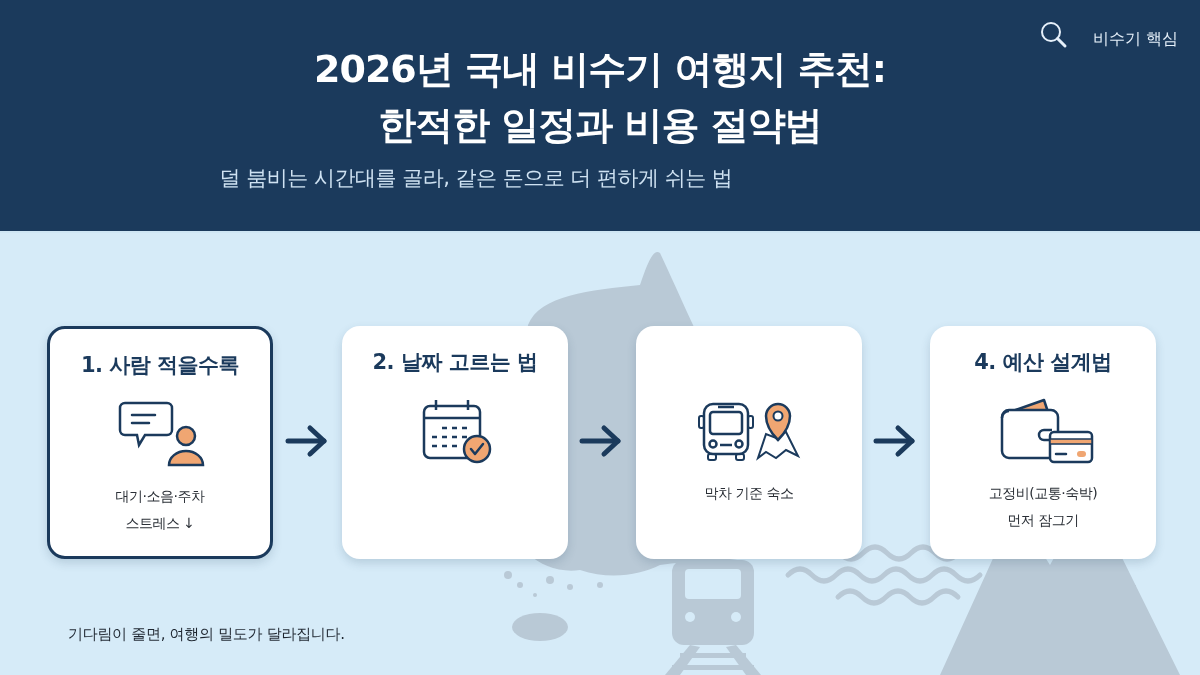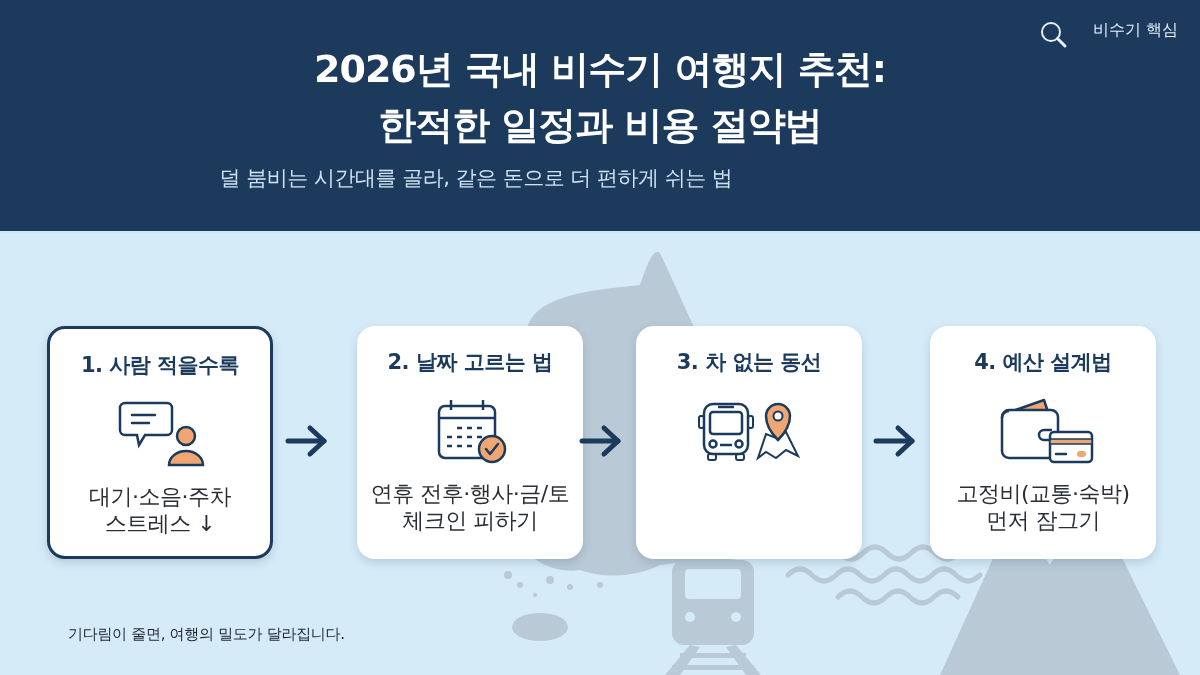--- a/index.html
+++ b/index.html
@@ -19,21 +19,21 @@
       color: #ffffff; font-weight: bold; font-size: 38px; letter-spacing: -1px;
       line-height: 50px;
     }
     .title.l1 { top: 44px; }
     .title.l2 { top: 100px; }
     .subtitle {
       position: absolute; top: 164px; left: 0; width: 952px; text-align: center;
       color: #cfe2f2; font-size: 21px; letter-spacing: -0.5px;
     }
     .badge {
-      position: absolute; top: 20px; right: 22px; display: flex; align-items: flex-start; gap: 24px;
+      position: absolute; top: 20px; right: 22px; display: flex; align-items: flex-end; gap: 24px;
       color: #e6f0fa; font-size: 16px;
     }
     .badge svg { width: 30px; height: 30px; }
 
     .bg-layer { position: absolute; left: 0; top: 235px; width: 1200px; height: 440px; overflow: hidden; }
     .bg-layer svg { position: absolute; left: 0; top: 0; }
 
     .card {
       position: absolute; top: 326px; width: 226px; height: 233px;
       background: #ffffff; border-radius: 18px;
@@ -42,21 +42,21 @@
       padding-left: 16px;
     }
     .card.active { border: 3px solid #1b3a5c; }
     .card-title {
       position: absolute; top: 22px; left: 0; width: 100%;
       font-weight: bold; font-size: 21px; color: #1b3a5c; letter-spacing: -0.5px;
     }
     .card-icon { position: absolute; top: 70px; left: 50%; transform: translateX(-50%); width: 110px; height: 70px; }
     .card-desc {
       position: absolute; top: 154px; left: 0; width: 100%;
-      font-size: 22px; line-height: 27px; color: #2a2f36; letter-spacing: -0.5px;
+      font-size: 14px; line-height: 27px; color: #2a2f36; letter-spacing: -0.5px;
     }
     .arrow { position: absolute; top: 424px; width: 46px; height: 34px; }
 
     .footer-note {
       position: absolute; left: 52px; top: 625px;
       font-size: 15px; color: #1e2630; letter-spacing: -0.3px; margin-left: 16px;
     }
   </style>
 </head>
 <body>
@@ -131,64 +131,60 @@
     <div>대기·소음·주차</div>
     <div>스트레스 ↓</div>
   </div>
 </div>
 
 <svg class="arrow" style="left:284px;" viewBox="0 0 46 34">
   <line x1="4" y1="17" x2="40" y2="17" stroke="#1b3a5c" stroke-width="5" stroke-linecap="round"></line>
   <polyline points="26,4 40,17 26,30" fill="none" stroke="#1b3a5c" stroke-width="5" stroke-linecap="round" stroke-linejoin="round"></polyline>
 </svg>
 
-<div class="card" style="left:342px;margin-left:15px;">
+<div class="card" style="left:342px;">
   <div class="card-title">2. 날짜 고르는 법</div>
   <svg class="card-icon" viewBox="0 0 110 70">
     <rect x="24" y="10" width="56" height="52" rx="6" fill="#fff" stroke="#1b3a5c" stroke-width="2.5"></rect>
     <line x1="24" y1="22" x2="80" y2="22" stroke="#1b3a5c" stroke-width="2.5"></line>
     <line x1="36" y1="4" x2="36" y2="14" stroke="#1b3a5c" stroke-width="2.5"></line>
     <line x1="68" y1="4" x2="68" y2="14" stroke="#1b3a5c" stroke-width="2.5"></line>
     <g stroke="#1b3a5c" stroke-width="2.5" stroke-dasharray="5 5">
       <line x1="42" y1="32" x2="72" y2="32"></line>
       <line x1="32" y1="41" x2="72" y2="41"></line>
       <line x1="32" y1="50" x2="60" y2="50"></line>
     </g>
     <circle cx="77" cy="53" r="13" fill="#f0a672" stroke="#1b3a5c" stroke-width="2.5"></circle>
     <polyline points="71,53 75,58 83,48" fill="none" stroke="#1b3a5c" stroke-width="2.5" stroke-linecap="round" stroke-linejoin="round"></polyline>
   </svg>
-  <div class="card-desc">
-    <div>연휴 전후·행사·금/토</div>
-    <div>체크인 피하기</div>
-  </div>
 </div>
 
 <svg class="arrow" style="left:578px;" viewBox="0 0 46 34">
   <line x1="4" y1="17" x2="40" y2="17" stroke="#1b3a5c" stroke-width="5" stroke-linecap="round"></line>
   <polyline points="26,4 40,17 26,30" fill="none" stroke="#1b3a5c" stroke-width="5" stroke-linecap="round" stroke-linejoin="round"></polyline>
 </svg>
 
 <div class="card" style="left:636px;">
-  <div class="card-title">3. 차 없는 동선</div>
   <svg class="card-icon" viewBox="0 0 110 70">
     <rect x="10" y="8" width="44" height="50" rx="9" fill="#fff" stroke="#1b3a5c" stroke-width="2.5"></rect>
     <rect x="16" y="16" width="32" height="22" rx="3" fill="none" stroke="#1b3a5c" stroke-width="2.5"></rect>
     <line x1="24" y1="11" x2="40" y2="11" stroke="#1b3a5c" stroke-width="2.5"></line>
     <circle cx="19" cy="48" r="3.5" fill="none" stroke="#1b3a5c" stroke-width="2.5"></circle>
     <circle cx="45" cy="48" r="3.5" fill="none" stroke="#1b3a5c" stroke-width="2.5"></circle>
     <line x1="26" y1="49" x2="38" y2="49" stroke="#1b3a5c" stroke-width="2.5"></line>
     <rect x="5" y="20" width="5" height="12" rx="2" fill="none" stroke="#1b3a5c" stroke-width="2"></rect>
     <rect x="54" y="20" width="5" height="12" rx="2" fill="none" stroke="#1b3a5c" stroke-width="2"></rect>
     <rect x="14" y="58" width="8" height="6" rx="2" fill="none" stroke="#1b3a5c" stroke-width="2"></rect>
     <rect x="42" y="58" width="8" height="6" rx="2" fill="none" stroke="#1b3a5c" stroke-width="2"></rect>
     <path d="M64 62 L72 38 L82 42 L92 36 L104 60 L92 54 L82 62 L72 56 Z" fill="#fff" stroke="#1b3a5c" stroke-width="2"></path>
     <path d="M84 44 C72 32 72 24 72 20 a12 12 0 0 1 24 0 C96 24 96 32 84 44 Z" fill="#f0a672" stroke="#1b3a5c" stroke-width="2.5"></path>
     <circle cx="84" cy="20" r="4.5" fill="#fff" stroke="#1b3a5c" stroke-width="2"></circle>
   </svg>
   <div class="card-desc">
+    <div>막차 기준 숙소</div>
   </div>
 </div>
 
 <svg class="arrow" style="left:872px;" viewBox="0 0 46 34">
   <line x1="4" y1="17" x2="40" y2="17" stroke="#1b3a5c" stroke-width="5" stroke-linecap="round"></line>
   <polyline points="26,4 40,17 26,30" fill="none" stroke="#1b3a5c" stroke-width="5" stroke-linecap="round" stroke-linejoin="round"></polyline>
 </svg>
 
 <div class="card" style="left:930px;">
   <div class="card-title">4. 예산 설계법</div>

